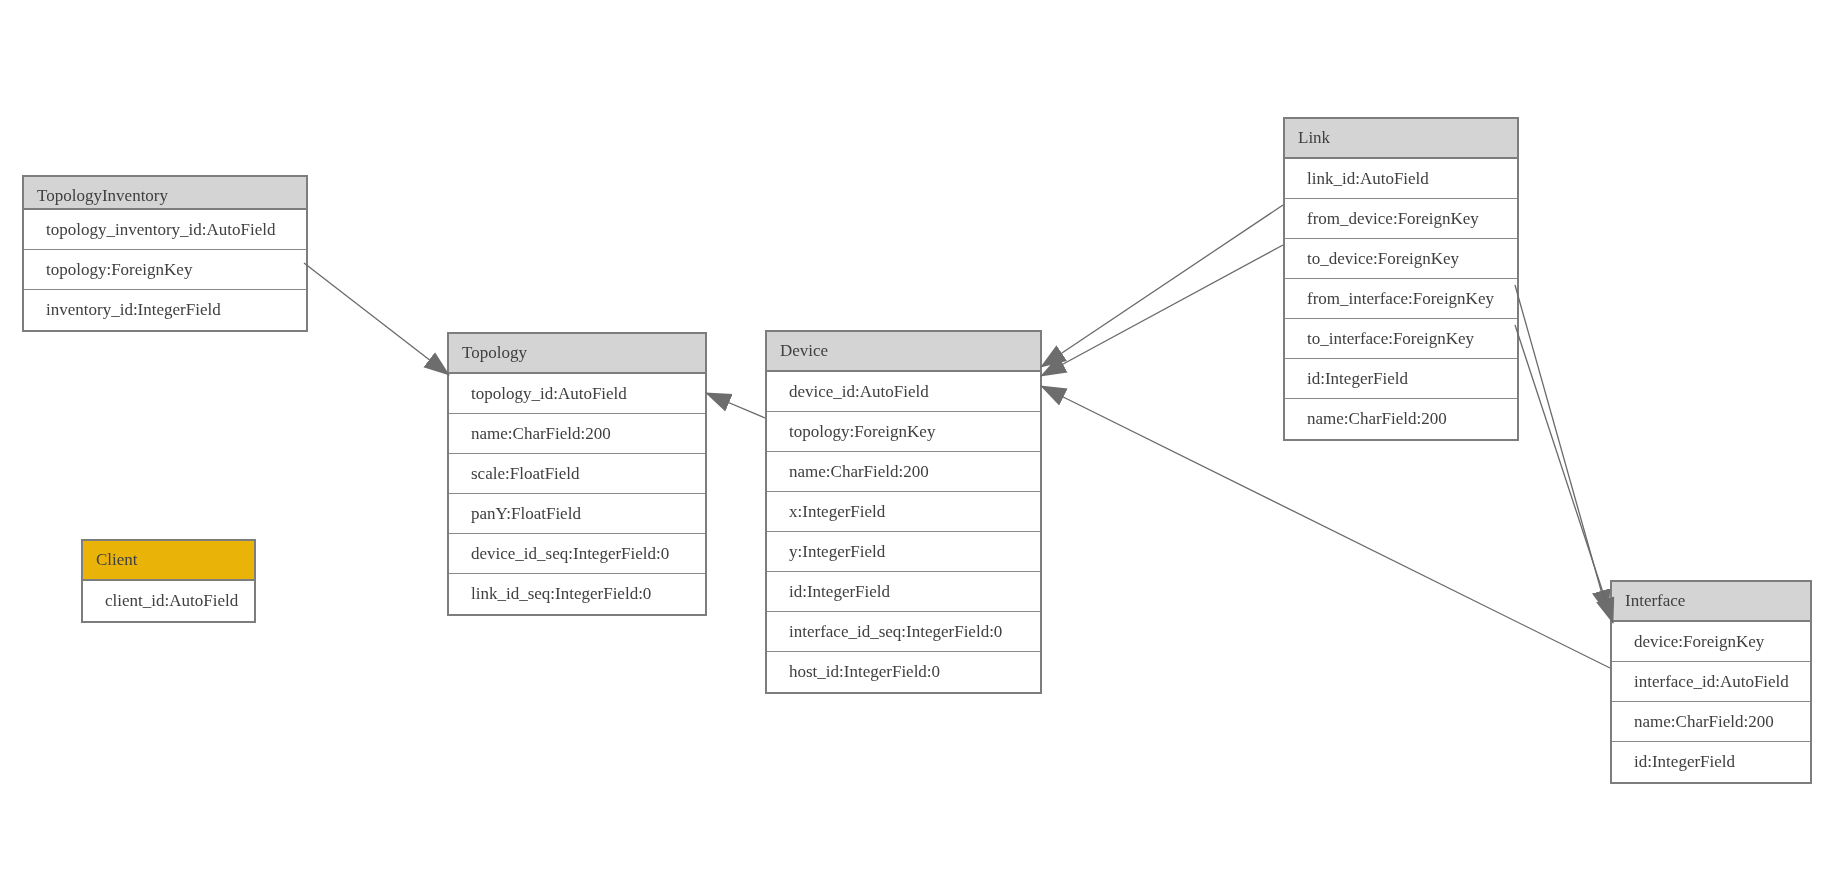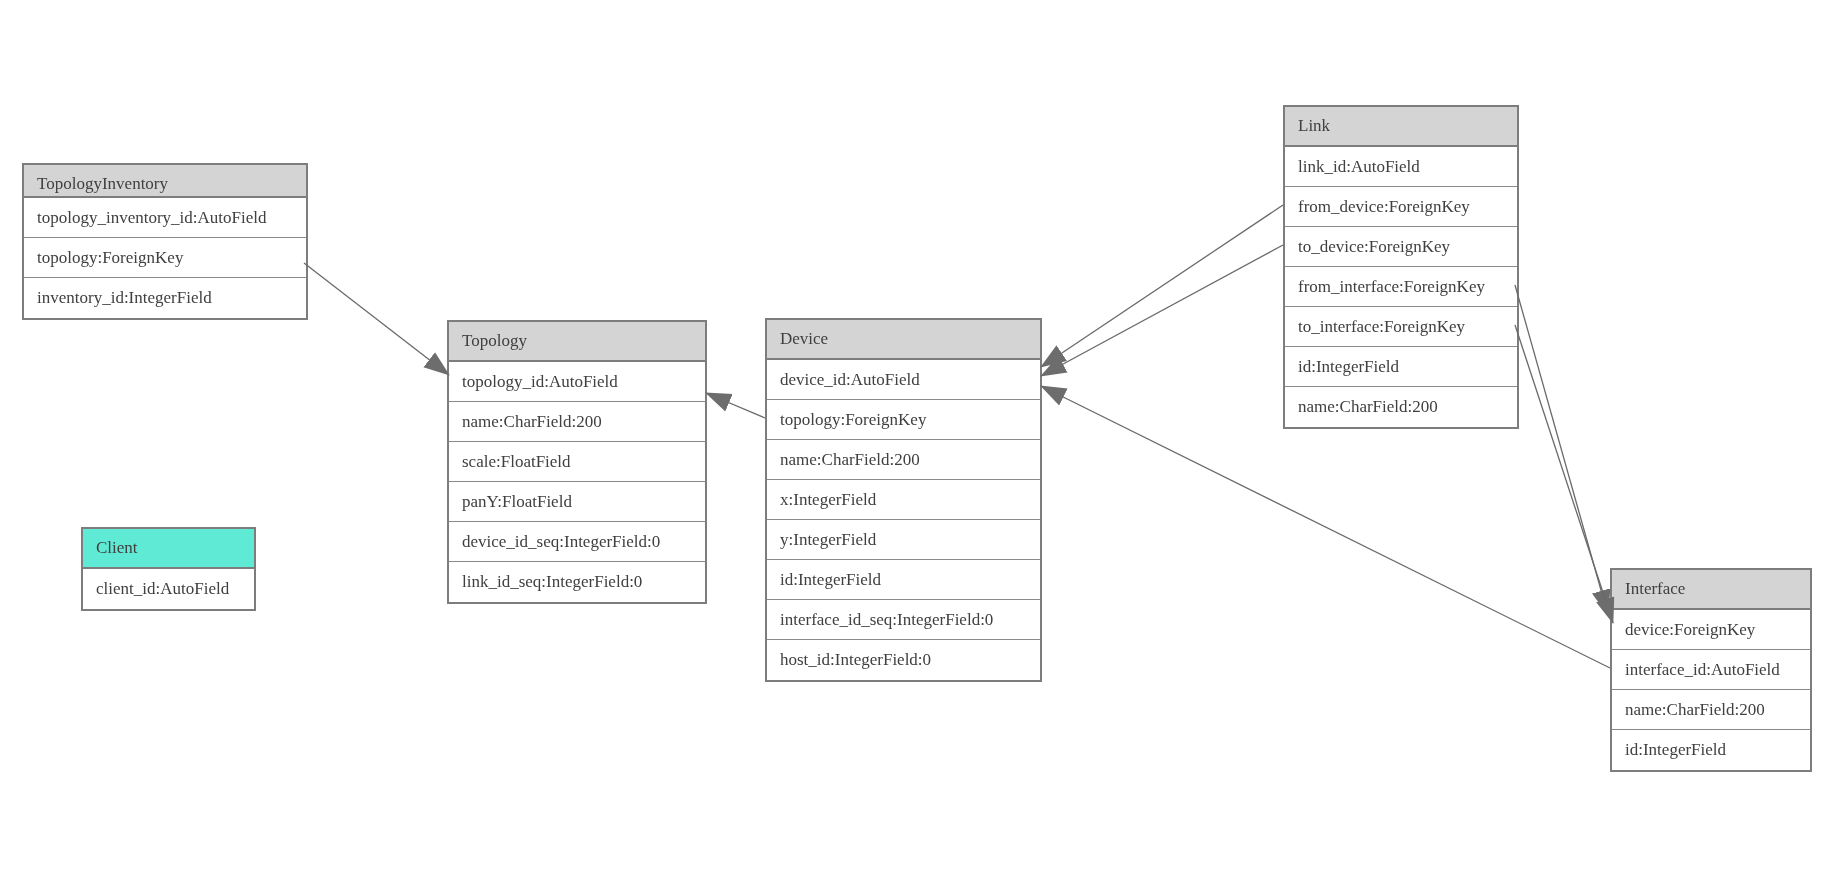--- a/index.html
+++ b/index.html
@@ -30,39 +30,40 @@
     top: 0;
     width: 1824px;
     height: 874px;
     z-index: 1;
   }
   .entity {
     position: absolute;
     background: #ffffff;
     border: 2px solid #7d7d7d;
     box-sizing: content-box;
+    margin-top: 12px;
   }
   .entity-header {
     height: 40px;
     line-height: 38px;
     background: #d4d4d4;
     border-bottom: 2px solid #7d7d7d;
     padding-left: 13px;
     box-sizing: border-box;
     font-size: 17px;
     color: #404040;
     white-space: nowrap;
     overflow: hidden;
   }
   .entity-row {
     height: 40px;
     line-height: 39px;
     background: #ffffff;
     border-bottom: 1.5px solid #8a8a8a;
-    padding-left: 13px;
+    padding-left: 22px;
     box-sizing: border-box;
     font-size: 17px;
     color: #404040;
     white-space: nowrap;
     overflow: hidden;
   }
   .entity-row:last-child {
     border-bottom: none;
   }
 </style>
@@ -80,21 +81,21 @@
       <div class="entity" style="left: 447px; top: 320px; width: 256px; border-color: rgb(125, 125, 125);">
         <div class="entity-header" style="background: rgb(212, 212, 212); color: rgb(64, 64, 64); border-bottom-color: rgb(125, 125, 125); height: 40px;">Topology</div>
         <div class="entity-row" style="color: rgb(64, 64, 64); height: 40px;">topology_id:AutoField</div>
         <div class="entity-row" style="color: rgb(64, 64, 64); height: 40px;">name:CharField:200</div>
         <div class="entity-row" style="color: rgb(64, 64, 64); height: 40px;">scale:FloatField</div>
         <div class="entity-row" style="color: rgb(64, 64, 64); height: 40px;">panY:FloatField</div>
         <div class="entity-row" style="color: rgb(64, 64, 64); height: 40px;">device_id_seq:IntegerField:0</div>
         <div class="entity-row" style="color: rgb(64, 64, 64); height: 40px;">link_id_seq:IntegerField:0</div>
       </div>
       <div class="entity" style="left: 81px; top: 527px; width: 171px; border-color: rgb(125, 125, 125);">
-        <div class="entity-header" style="background: #5eead4; color: rgb(64, 64, 64); border-bottom-color: rgb(125, 125, 125); height: 40px;">Client</div>
+        <div class="entity-header" style="background: #eab308; color: rgb(64, 64, 64); border-bottom-color: rgb(125, 125, 125); height: 40px;">Client</div>
         <div class="entity-row" style="color: rgb(64, 64, 64); height: 40px;">client_id:AutoField</div>
       </div>
       <div class="entity" style="left: 765px; top: 318px; width: 273px; border-color: rgb(125, 125, 125);">
         <div class="entity-header" style="background: rgb(212, 212, 212); color: rgb(64, 64, 64); border-bottom-color: rgb(125, 125, 125); height: 40px;">Device</div>
         <div class="entity-row" style="color: rgb(64, 64, 64); height: 40px;">device_id:AutoField</div>
         <div class="entity-row" style="color: rgb(64, 64, 64); height: 40px;">topology:ForeignKey</div>
         <div class="entity-row" style="color: rgb(64, 64, 64); height: 40px;">name:CharField:200</div>
         <div class="entity-row" style="color: rgb(64, 64, 64); height: 40px;">x:IntegerField</div>
         <div class="entity-row" style="color: rgb(64, 64, 64); height: 40px;">y:IntegerField</div>
         <div class="entity-row" style="color: rgb(64, 64, 64); height: 40px;">id:IntegerField</div>

